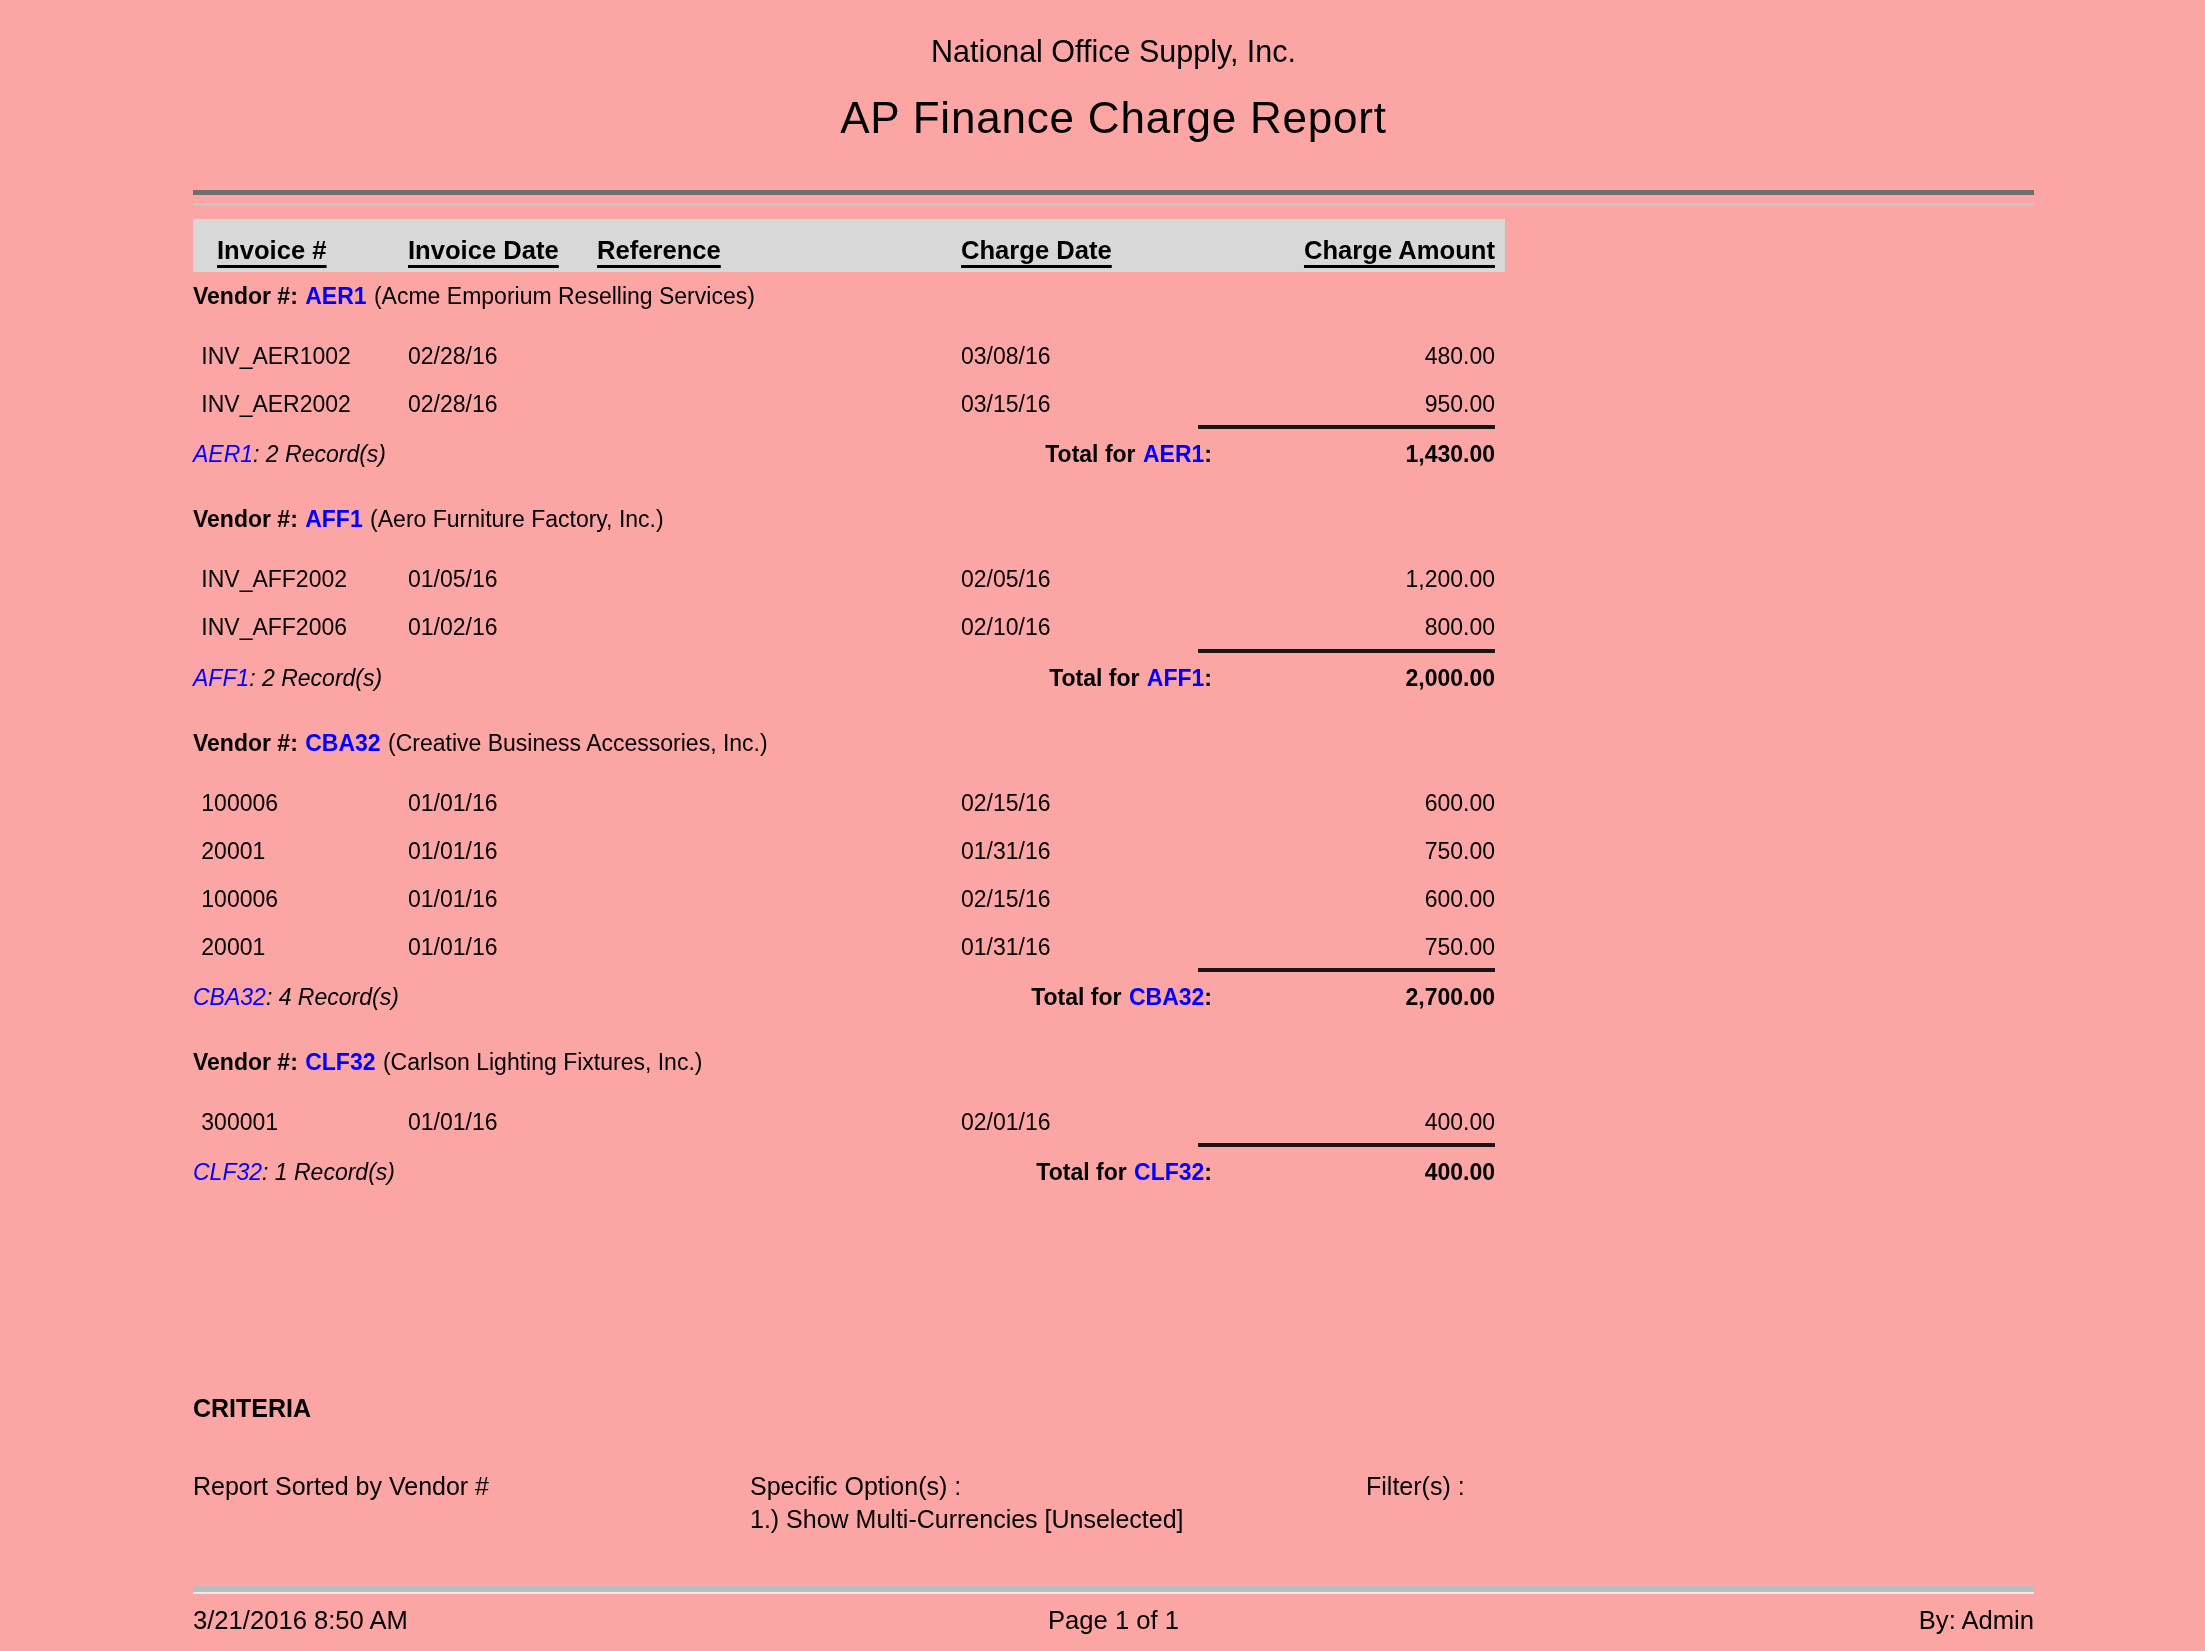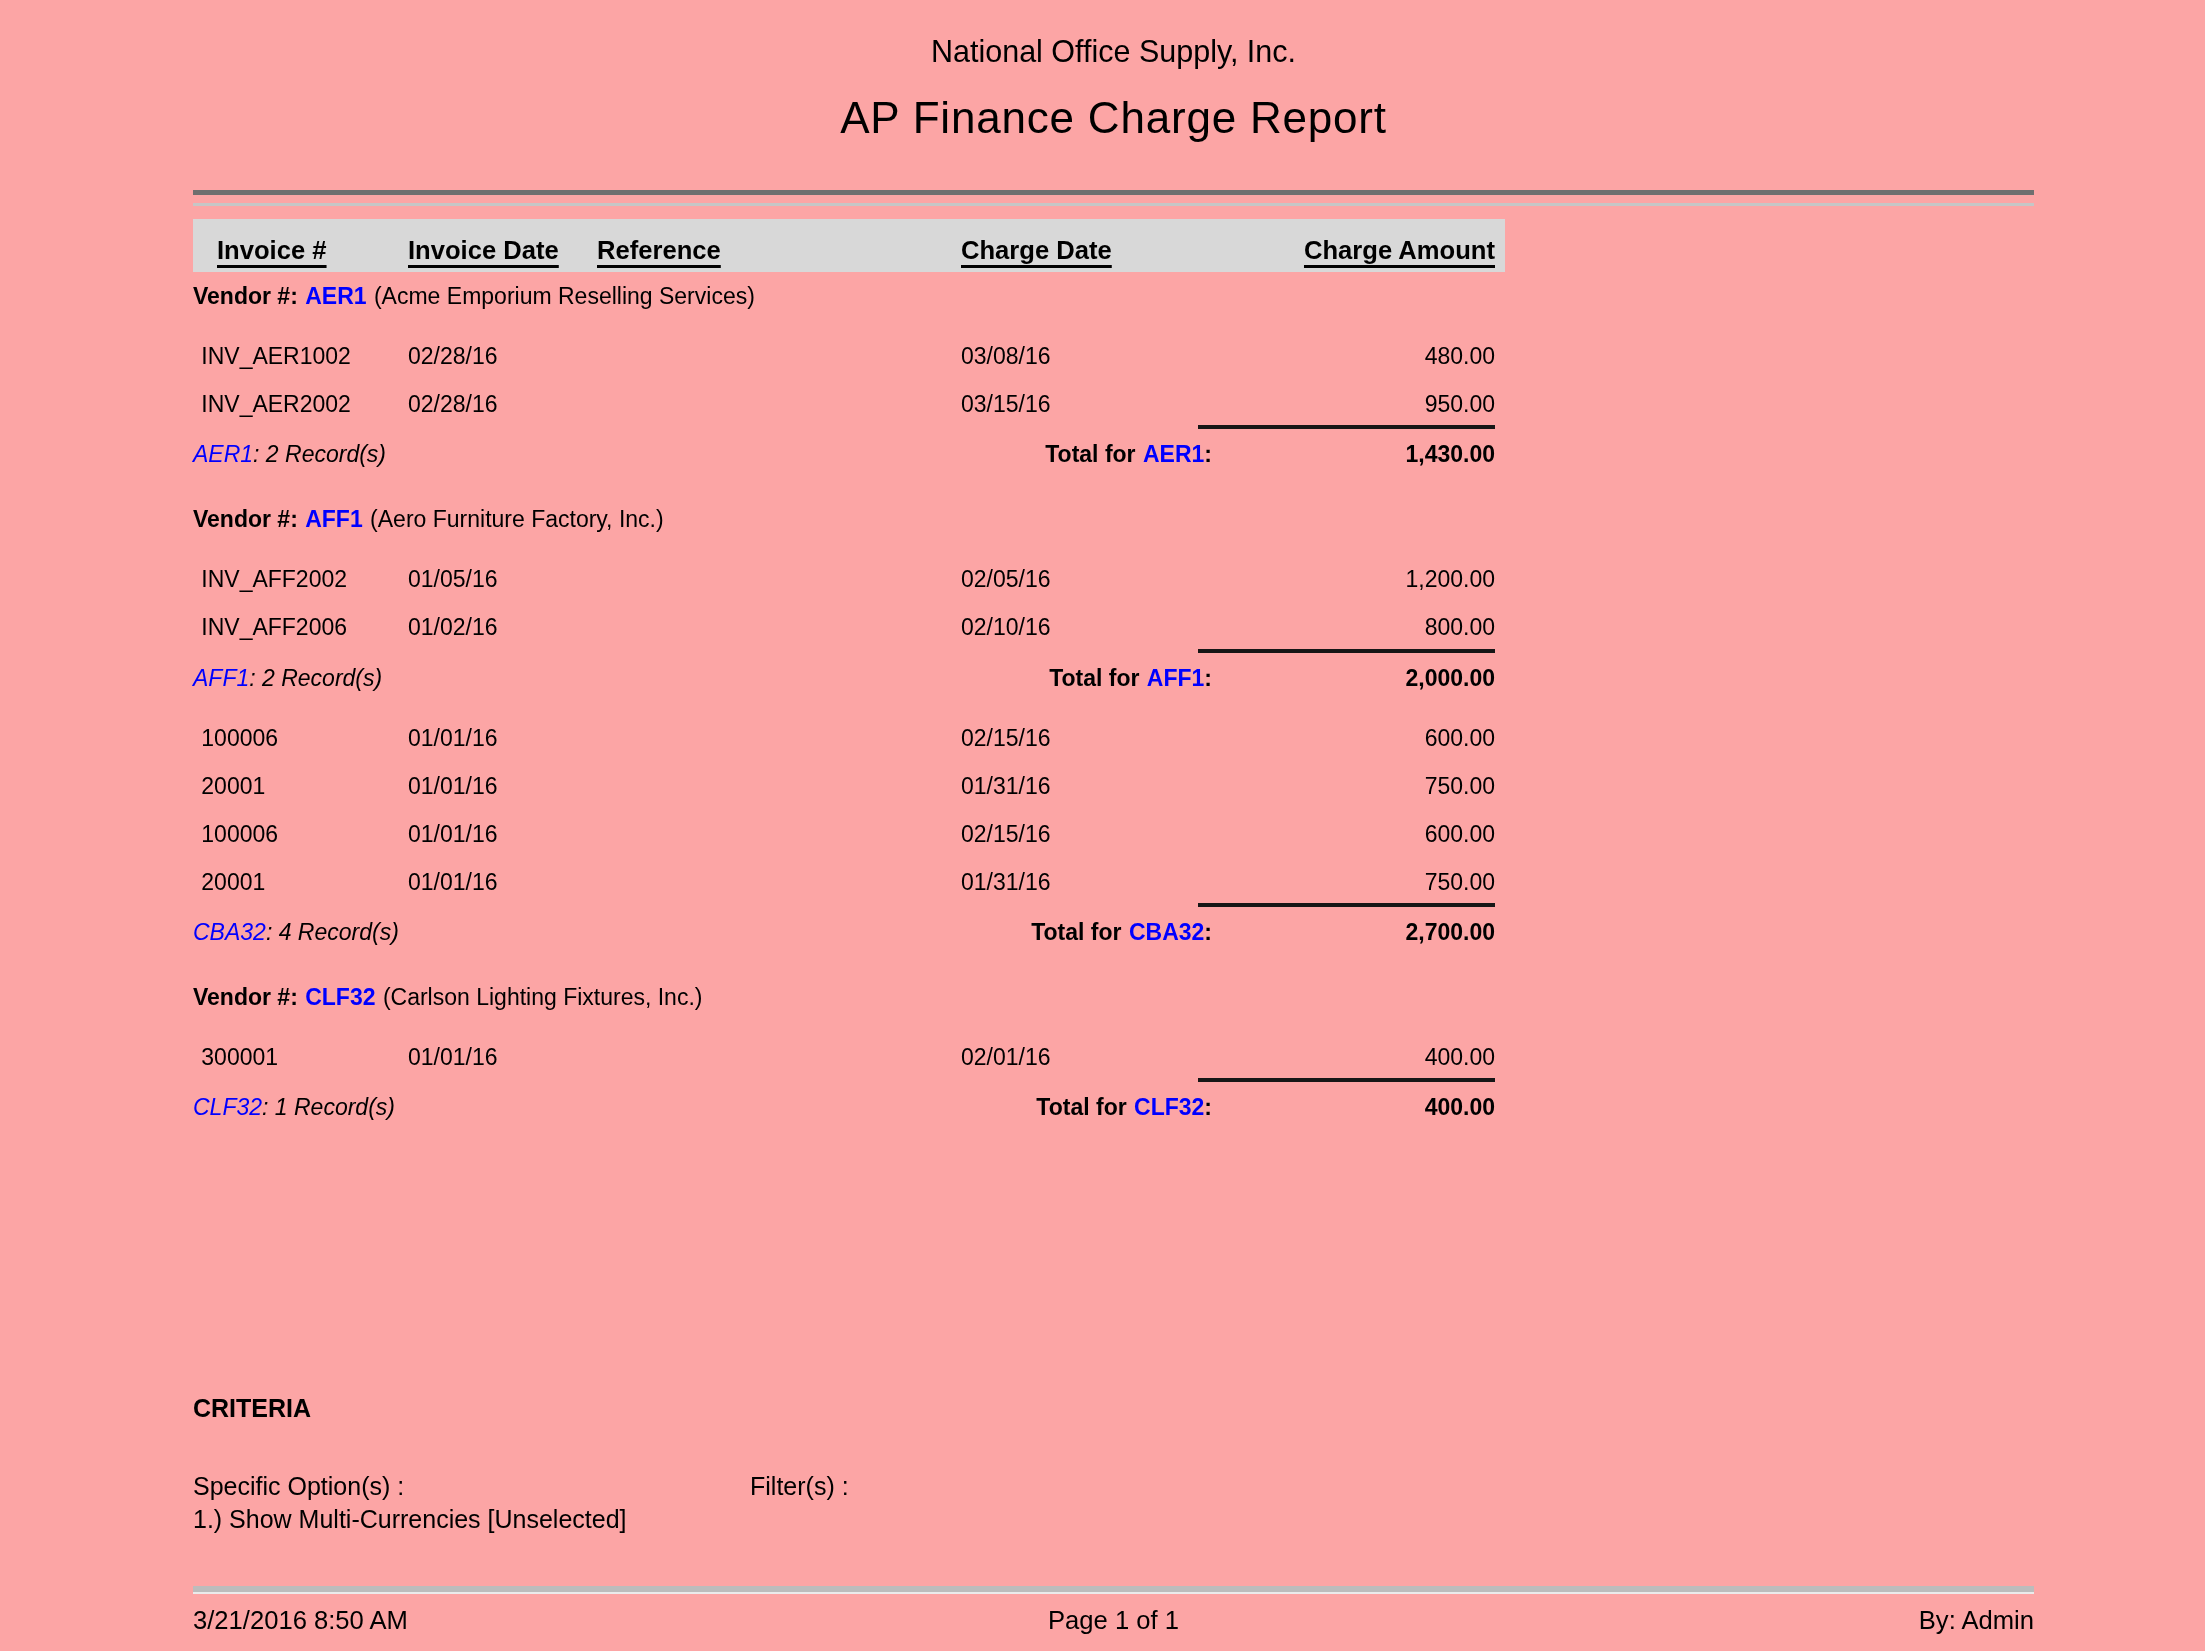--- a/index.html
+++ b/index.html
@@ -157,20 +157,23 @@
     <div class="t-total">
       <div class="rule-top"></div>
       <span class="count"><span class="ccode">AFF1</span><span>: 2 Record(s)</span></span>
       <span class="sp"></span>
       <span class="tlabel">Total for</span>
         <span class="tcode">AFF1</span>
         <span class="tcolon">:</span>
       <span class="amt">2,000.00</span>
     </div>
 
+    <div class="vline">
+      <span class="vlabel">Vendor #:</span><span class="vcode">CBA32</span><span>(Creative Business Accessories, Inc.)</span>
+    </div>
     <div class="trow rfirst">
       <span class="c1">100006</span>
       <span class="c2">01/01/16</span>
       <span class="c3"></span>
       <span class="c4">02/15/16</span>
       <span class="c5">600.00</span>
     </div>
     <div class="trow">
       <span class="c1">20001</span>
       <span class="c2">01/01/16</span>
@@ -221,20 +224,21 @@
         <span class="tcolon">:</span>
       <span class="amt">400.00</span>
     </div>
 
 
   </div>
 
   <div class="criteria">
     <div class="crit-heading">CRITERIA</div>
     <div class="crit-grid">
+      <div>Report Sorted by Vendor #</div>
       <div>
         <div>Specific Option(s) :</div>
         <div>1.) Show Multi-Currencies [Unselected]</div>
       </div>
       <div>Filter(s) :</div>
     </div>
   </div>
 
   <div class="footer-rule"></div>
   <div class="footer">

